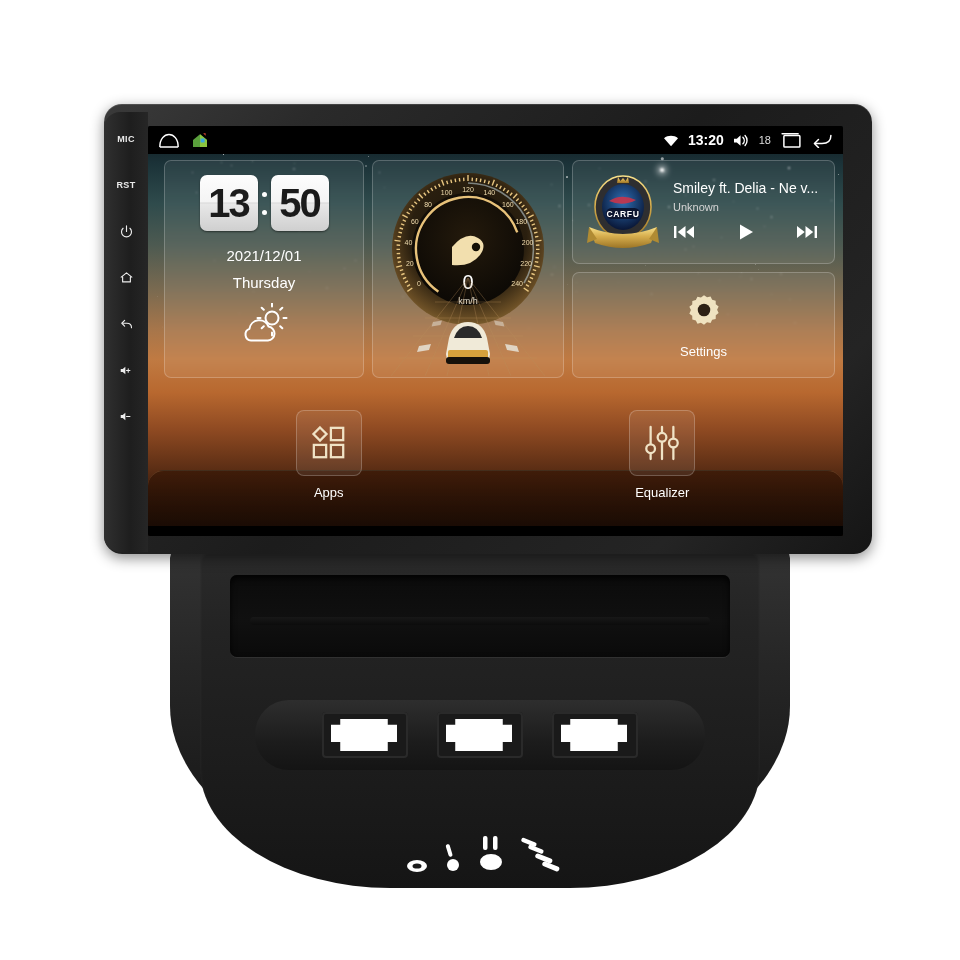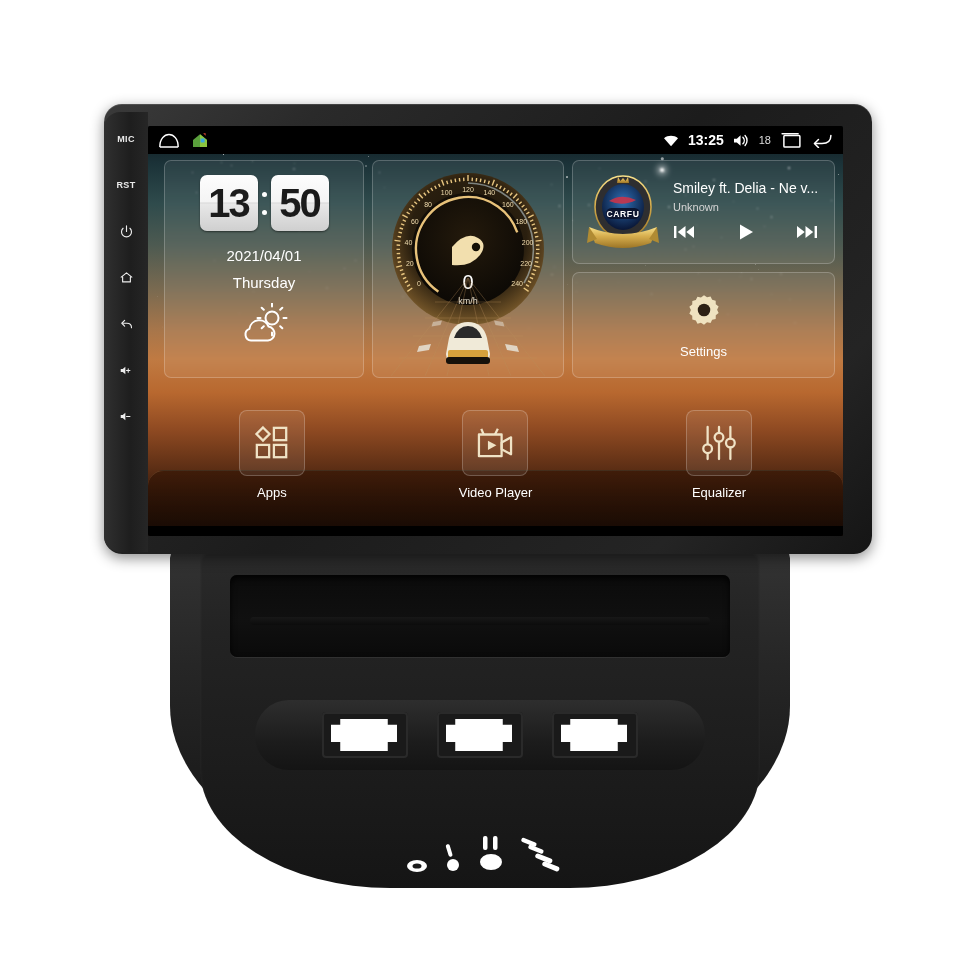--- a/index.html
+++ b/index.html
@@ -364,21 +364,21 @@
           <path d="M11.2 1.2h2.4v2.6z" fill="#d9432f"></path>
         </svg>
       </span>
     </div>
     <div class="sb-right">
       <span class="ic">
         <svg width="16" height="13" viewBox="0 0 16 13">
               <path d="M1 4.2 8 12.2 15 4.2 C11 1 5 1 1 4.2Z" fill="#fff"></path>
             </svg>
       </span>
-      <span class="tm">13:25</span>
+      <span class="tm">13:20</span>
       <span class="ic">
         <svg width="17" height="15" viewBox="0 0 18 16">
               <path d="M1 6h3l4-3.5v11L4 10H1z" fill="#fff"></path>
               <path d="M10.5 4.5a5 5 0 0 1 0 7M12.8 2.6a8 8 0 0 1 0 10.8" fill="none" stroke="#fff" stroke-width="1.5" stroke-linecap="round"></path>
             </svg>
       </span>
       <span class="vol-num">18</span>
       <span class="ic">
         <svg width="22" height="16" viewBox="0 0 24 18">
               <rect x="4" y="4" width="18" height="13" fill="none" stroke="#fff" stroke-width="1.7" rx="1"></rect>
@@ -398,21 +398,21 @@
 
     <div class="card w-clock">
       <div class="flipclock">
         <div class="flip">13</div>
         <div class="colon">
               <i></i>
               <i></i>
             </div>
         <div class="flip">50</div>
       </div>
-      <div class="w-date">2021/04/01</div>
+      <div class="w-date">2021/12/01</div>
       <div class="w-day">Thursday</div>
       <div class="w-weather">
         <svg width="54" height="42" viewBox="0 0 54 42" fill="none" stroke="#fff" stroke-width="2" stroke-linecap="round">
           <circle cx="35" cy="15" r="6.5"></circle>
           <path d="M35 3.5v-3M35 29.5v3M46.5 15h3M20.5 15h3M43.2 6.8 45.3 4.7M24.7 25.3l2.1-2.1M43.2 23.2l2.1 2.1M24.7 4.7l2.1 2.1"></path>
           <path d="M14 37.5h17a7 7 0 0 0 .6-13.9 10 10 0 0 0-19.2 2.3A6 6 0 0 0 14 37.5Z" stroke-linejoin="round"></path>
         </svg>
       </div>
     </div>
 
@@ -630,31 +630,20 @@
         <svg width="36" height="36" viewBox="0 0 38 38" fill="none" stroke="#f0e3c6" stroke-width="2.4">
           <rect x="3" y="21" width="13" height="13"></rect>
           <rect x="21" y="21" width="13" height="13"></rect>
           <rect x="21" y="3" width="13" height="13"></rect>
           <path d="M9.5 2.6 16.4 9.5 9.5 16.4 2.6 9.5z"></path>
         </svg>
       </span>
       <span class="dock-lbl">Apps</span>
     </div>
 
-    <div class="dock-item">
-      <span class="dock-icon">
-        <svg width="38" height="34" viewBox="0 0 40 36" fill="none" stroke="#f0e3c6" stroke-width="2.4" stroke-linejoin="round">
-          <rect x="3" y="9" width="24" height="23"></rect>
-          <path d="M27 17.5 37 12v18l-10-5.5z"></path>
-          <path d="M8 9 5.5 3M20 9l3-6"></path>
-          <path d="M12.5 15.5v10l9-5z" fill="#f0e3c6" stroke="none"></path>
-        </svg>
-      </span>
-      <span class="dock-lbl">Video Player</span>
-    </div>
 
     <div class="dock-item">
       <span class="dock-icon">
         <svg width="36" height="38" viewBox="0 0 38 40" fill="none" stroke="#f0e3c6" stroke-width="2.4" stroke-linecap="round">
           <path d="M7 3v18M7 31v6M19 3v6M19 19v18M31 3v12M31 25v12"></path>
           <circle cx="7" cy="26" r="4.6"></circle>
               <circle cx="19" cy="14" r="4.6"></circle>
               <circle cx="31" cy="20" r="4.6"></circle>
         </svg>
       </span>

